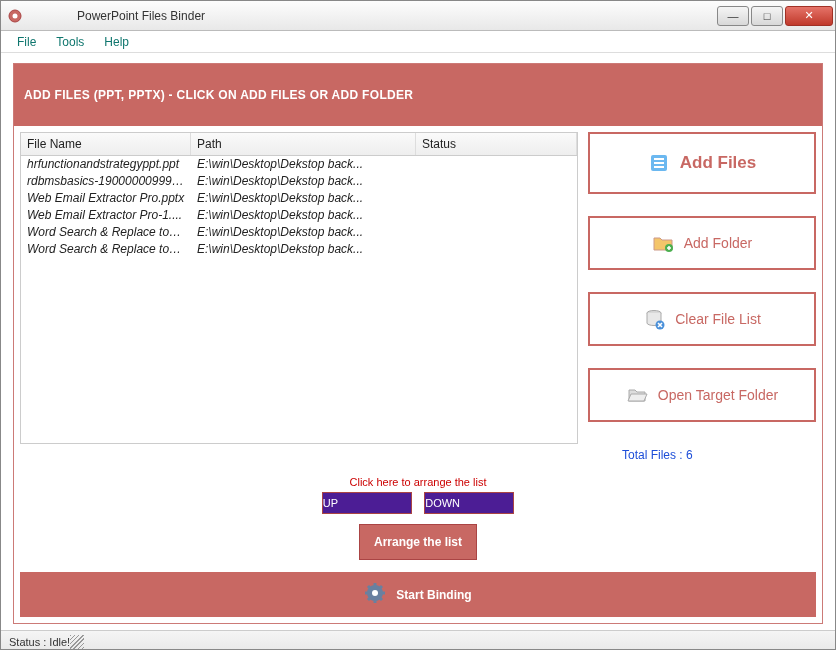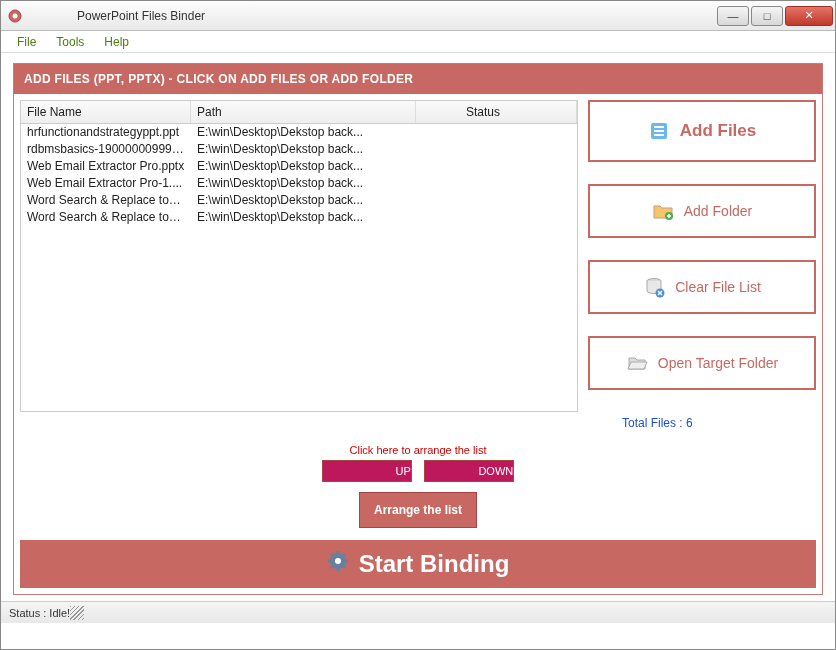--- a/index.html
+++ b/index.html
@@ -3,46 +3,46 @@
 <meta charset="utf-8">
 <style>
 * { box-sizing: border-box; margin: 0; padding: 0; font-family: "Segoe UI", Tahoma, sans-serif; }
 body { background: #fff; width: 836px; height: 650px; overflow: hidden; border: 1px solid #888; }
 .titlebar { height: 30px; background: linear-gradient(#fdfdfd,#e8e8e8); border-bottom: 1px solid #bbb; display: flex; align-items: center; padding: 0 2px 0 6px; gap: 48px; }
 .titlebar .app-icon { width:16px; height:16px; margin-right:6px; display:inline-flex; align-items:center; justify-content:center; }
 .titlebar .title { font-size: 12px; color: #333; }
 .winbtns { margin-left:auto; display:flex; gap:0; }
 .winbtn { width:32px; height:20px; border:1px solid #888; background:linear-gradient(#f5f5f5,#d8d8d8); display:flex; align-items:center; justify-content:center; font-size:11px; color:#333; border-radius:3px; margin-left:2px; cursor:default;}
 .winbtn.close { width:48px; background:linear-gradient(#e57368,#c0392b); color:#fff; border-color:#a03025; }
-.menubar { height:22px; display:flex; align-items:center; padding:0 16px; font-size:12px; color:#4d7c0f; gap:20px; border-bottom:1px solid #ddd; }
+.menubar { height:22px; display:flex; align-items:center; padding:0 16px; font-size:12px; color:#0f766e; gap:20px; border-bottom:1px solid #ddd; }
 .menubar span { cursor:default; }
 .outer { padding:10px 12px 6px 12px; }
 .panel { border:1px solid #cc7a77; }
-.banner { background:#c86863; color:#fff; font-size:12px; font-weight:bold; letter-spacing:0.3px; padding:8px 10px; }
+.banner { background:#c86863; color:#fff; font-size:12px; font-weight:bold; letter-spacing:0.3px; padding:24px 10px; }
 .body-row { display:flex; gap:10px; padding:6px; }
 .table-wrap { flex:1; border:1px solid #ccc; background:#fff; height:312px; overflow:hidden; }
 .thead { display:flex; background:linear-gradient(#fafafa,#eee); border-bottom:1px solid #ccc; font-size:12px; color:#222; }
 .thead div { padding:4px 6px; border-right:1px solid #ddd; }
 .col-name { width:170px; }
 .col-path { width:225px; }
-.col-status { flex:1;margin-left:44px; }
+.col-status { flex:1; }
 .tbody { font-size:12px; color:#222; }
 .trow { display:flex; height:17px; line-height:17px; }
-.trow div { padding:0 6px; white-space:nowrap; overflow:hidden; text-overflow:ellipsis; }
+.trow div { padding:0 6px; white-space:nowrap; overflow:hidden; text-overflow:ellipsis;font-style:italic; }
 .side { width:228px; display:flex; flex-direction:column; gap:22px; }
 .bigbtn { border:2px solid #c86863; background:#fff; color:#c86863; font-size:14px; padding:14px 10px; display:flex; align-items:center; justify-content:center; gap:10px; cursor:default; }
 .bigbtn .ic { width:22px; height:22px; display:inline-flex; align-items:center; justify-content:center; }
 .bigbtn.bold { font-weight:bold; font-size:17px; padding:18px 10px; }
 .total { color:#1d4ed8; font-size:12px; padding:4px 2px; text-align:left;margin-left:32px; }
 .arrange-row { display:flex; align-items:center; padding:4px 6px 8px 6px; gap:10px;flex-direction:column; }
 .arrange-center { flex:1; text-align:center; }
 .hint { color:#cc0000; font-size:11px; margin-bottom:4px; }
-.smallbtn { display:inline-block; background:#be185d; color:#fff; border:1px solid #a44; font-size:11px; padding:4px 0; width:90px; text-align:right; margin:0 4px; cursor:default; }
+.smallbtn { display:inline-block; background:#4c1d95; color:#fff; border:1px solid #a44; font-size:11px; padding:4px 0; width:90px; text-align:left; margin:0 4px; cursor:default; }
 .arrangebtn { background:#c86863; color:#fff; border:1px solid #a44; font-size:12px; font-weight:bold; padding:10px 14px; cursor:default; }
-.startbar { margin:4px 6px 6px 6px; background:#c86863; color:#fff; font-size:24px; font-weight:bold; text-align:center; padding:10px 0; display:flex; align-items:center; justify-content:center; gap:10px; cursor:default; }
+.startbar { margin:4px 6px 6px 6px; background:#c86863; color:#fff; font-size:12px; font-weight:bold; text-align:center; padding:10px 0; display:flex; align-items:center; justify-content:center; gap:10px; cursor:default; }
 .statusbar { height:22px; border-top:1px solid #ccc; background:linear-gradient(#f5f5f5,#e8e8e8); font-size:11px; color:#333; display:flex; align-items:center; padding:0 8px; justify-content:flex-start; }
 .grip { width:14px; height:14px; background:repeating-linear-gradient(135deg,#999 0,#999 1px,transparent 1px,transparent 3px); }
 </style>
 </head>
 <body>
 
 <div class="titlebar">
   <span class="app-icon">
     <svg width="16" height="16" viewBox="0 0 16 16">
         <circle cx="8" cy="8" r="6" fill="#c86863" stroke="#a44"></circle>

